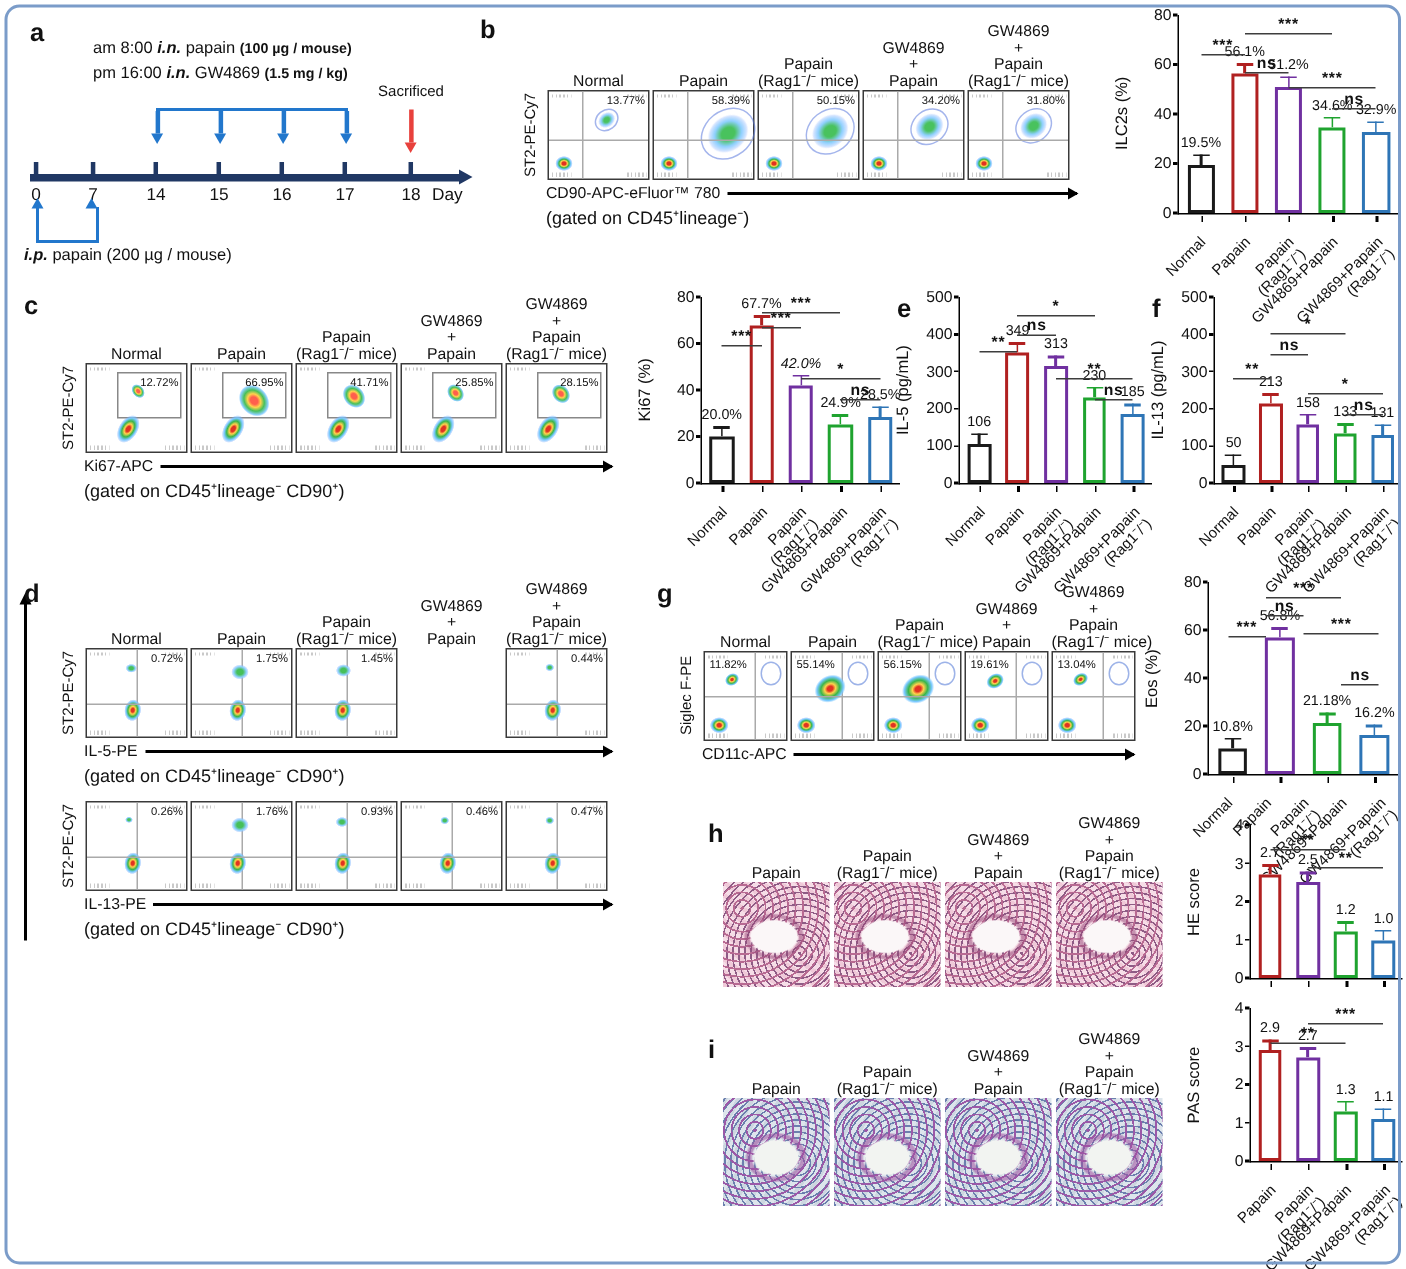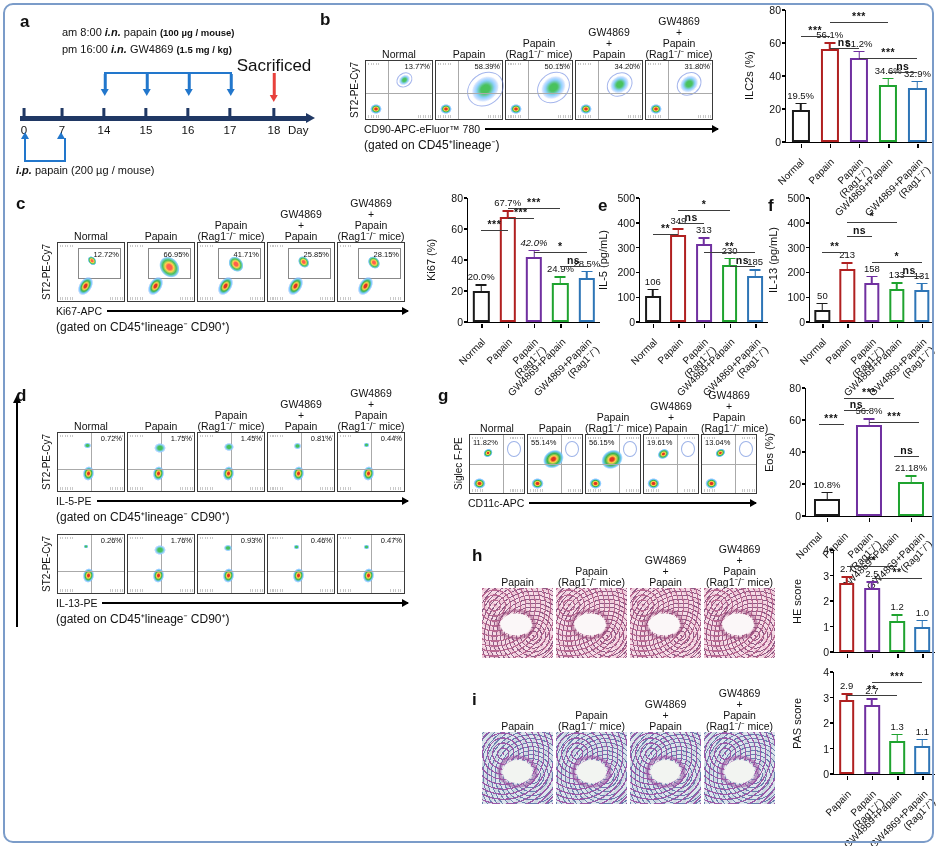--- a/index.html
+++ b/index.html
@@ -12,21 +12,21 @@
   
   .panel-a{position:absolute;left:14px;top:12px;width:300px;height:180px;}
   .panel-a .pletter{left:6px;top:0;}
   .a-dose{position:absolute;left:48px;white-space:nowrap;font-size:11px;}
   .a-dose small{font-size:9.5px;font-weight:bold;}
   .it{font-style:italic;font-weight:700;}
   .comb{position:absolute;left:90px;top:60px;width:128px;border-top:2.5px solid #2277cc;}
   .comb .drop{position:absolute;top:0;width:2.5px;height:15px;background:#2277cc;transform:translateX(-50%);}
   .comb .drop::after{content:'';position:absolute;top:100%;left:50%;transform:translateX(-50%);
      border-top:7px solid #2277cc;border-left:4.5px solid transparent;border-right:4.5px solid transparent;}
-  .sac-label{position:absolute;left:260px;top:44px;transform:translateX(-50%);white-space:nowrap;font-size:17px;}
+  .sac-label{position:absolute;left:260px;top:44px;transform:translateX(-50%);white-space:nowrap;font-size:10px;}
   .sac-arrow{position:absolute;left:260px;top:61px;width:2.5px;height:22px;background:#e8413c;transform:translateX(-50%);}
   .sac-arrow::after{content:'';position:absolute;top:100%;left:50%;transform:translateX(-50%);
      border-top:7px solid #e8413c;border-left:4.5px solid transparent;border-right:4.5px solid transparent;}
   .a-bar{position:absolute;left:6px;top:104px;width:286px;height:4.5px;background:#203864;}
   .a-bar::after{content:'';position:absolute;left:100%;top:-3.2px;border-left:9px solid #203864;
      border-top:5.5px solid transparent;border-bottom:5.5px solid transparent;}
   .a-days{position:absolute;inset:0;}
   .a-days .day{position:absolute;top:112px;transform:translateX(-50%);font-size:11.5px;}
   .a-days .day::before{content:'';position:absolute;left:50%;transform:translateX(-50%);top:-16px;width:2.5px;height:9px;background:#203864;}
   .a-days .day:nth-child(1){left:10px}.a-days .day:nth-child(2){left:48px}
@@ -804,29 +804,20 @@
             </div>
           </div>
 
           <div class="fp-col">
             <div class="fp-header">
               <span>GW4869</span>
               <span>+</span>
               <span>Papain</span>
               <span></span>
             </div>
-            <div class="fp">
-              <span class="micro tl"></span>
-              <span class="micro tr"></span>
-              <span class="micro bl"></span>
-              <span class="micro br"></span>
-              <span class="blob-main"></span>
-              <span class="blob-pos" style="width: 9.05px; height: 7.421px;"></span>
-              <span class="fp-pct">0.81%</span>
-            </div>
           </div>
 
           <div class="fp-col">
             <div class="fp-header">
               <span>GW4869</span>
               <span>+</span>
               <span>Papain</span>
               <span>(Rag1⁻/⁻ mice)</span>
             </div>
             <div class="fp">
@@ -1064,20 +1055,25 @@
             <div class="bar-slot">
               <span class="val-label" style="bottom: calc(71% + 9px);">56.8%</span>
               <span class="err" style="bottom: 71%; color: rgb(112, 48, 160);"></span>
               <div class="bar" style="height: 71%; border-color: rgb(112, 48, 160);"></div>
             </div>
             <div class="bar-slot">
               <span class="val-label" style="bottom: calc(26.475% + 9px);">21.18%</span>
               <span class="err" style="bottom: 26.475%; color: rgb(31, 163, 47);"></span>
               <div class="bar" style="height: 26.475%; border-color: rgb(31, 163, 47);"></div>
             </div>
+            <div class="bar-slot">
+              <span class="val-label" style="bottom: calc(20.25% + 9px);">16.2%</span>
+              <span class="err" style="bottom: 20.25%; color: rgb(46, 117, 182);"></span>
+              <div class="bar" style="height: 20.25%; border-color: rgb(46, 117, 182);"></div>
+            </div>
           </div>
       </div>
     </div>
     <div class="xlabels">
         <div class="xl-anchor" style="left: 10%;">
           <div class="xl">
             <span>Normal</span>
             <span></span>
           </div>
         </div>

